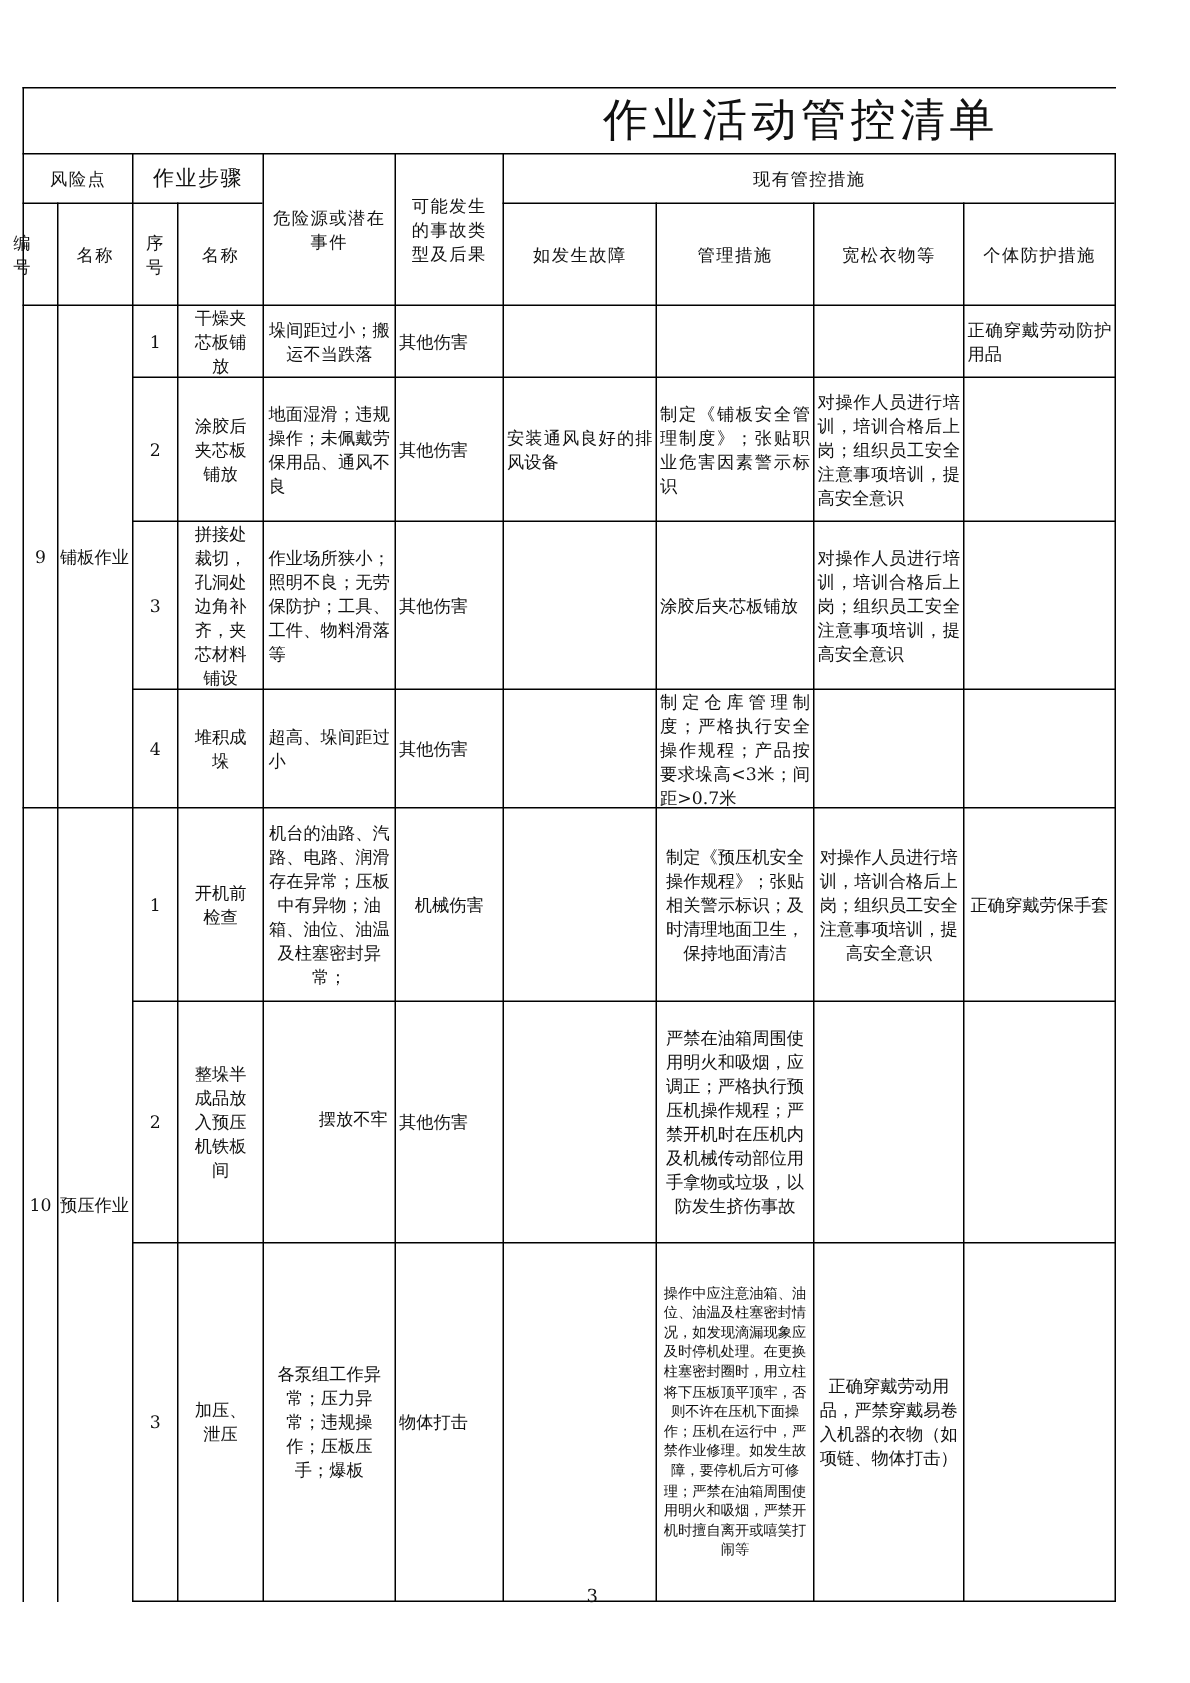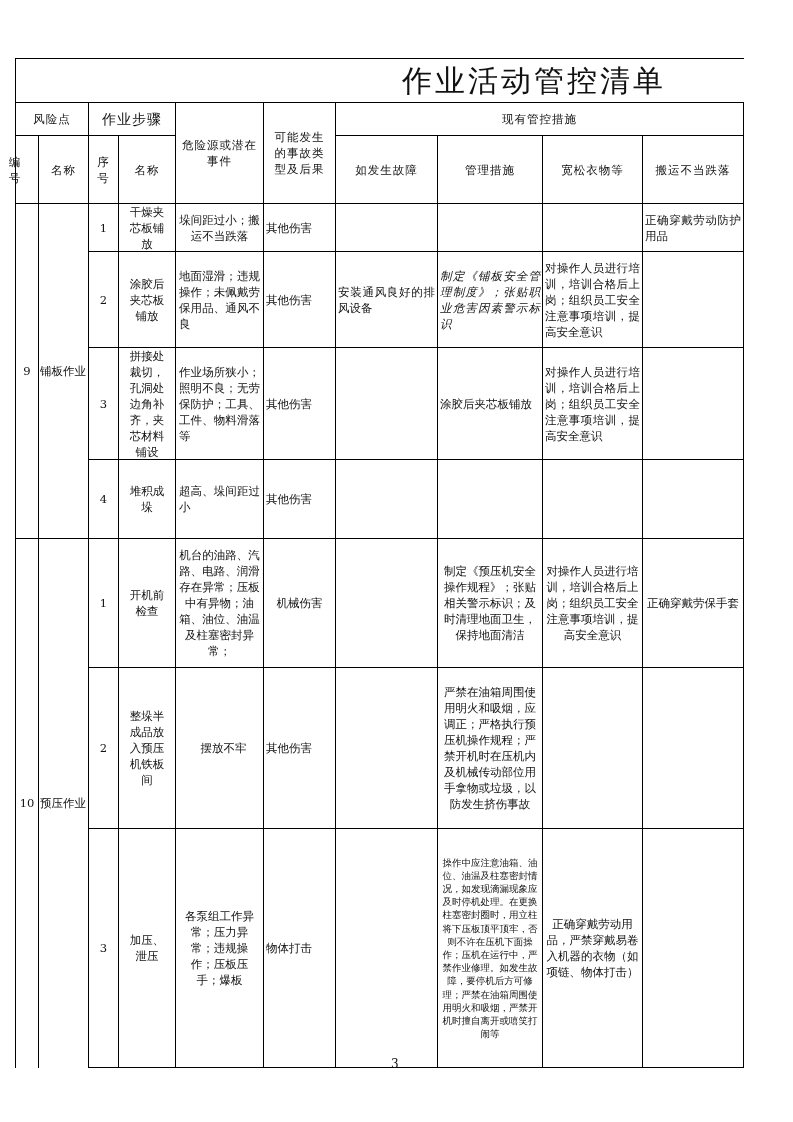--- a/index.html
+++ b/index.html
@@ -62,75 +62,76 @@
   <div class="cell sans hdr" style="left:264px; top:103px; width:71px; height:100px; padding:0 5px;">可能发生的事故类型及后果</div>
   <div class="cell sans hdr" style="left:336px; top:103px; width:407px; height:32px;">现有管控措施</div>
 
   <div class="cell sans hdr" style="left:4px; top:136px; width:22px; height:67px; padding:0 4px;text-align:center;">编号</div>
   <div class="cell sans hdr" style="left:39px; top:136px; width:49px; height:67px;">名称</div>
   <div class="cell sans hdr" style="left:89px; top:136px; width:29px; height:67px; padding:0 7px;">序号</div>
   <div class="cell sans hdr" style="left:119px; top:136px; width:56px; height:67px;">名称</div>
   <div class="cell sans hdr" style="left:336px; top:136px; width:101px; height:67px;">如发生故障</div>
   <div class="cell sans hdr" style="left:438px; top:136px; width:104px; height:67px;">管理措施</div>
   <div class="cell sans hdr" style="left:543px; top:136px; width:99px; height:67px;">宽松衣物等</div>
-  <div class="cell sans hdr" style="left:643px; top:136px; width:100px; height:67px;">搬运不当跌落</div>
+  <div class="cell sans hdr" style="left:643px; top:136px; width:100px; height:67px;">个体防护措施</div>
 
   <div class="cell" style="left:16px; top:204px; width:22px; height:334px;">9</div>
   <div class="cell left" style="left:39px; top:204px; width:49px; height:334px; white-space:nowrap; padding-left:1px;">铺板作业</div>
 
   <div class="cell" style="left:89px; top:204px; width:29px; height:47px;">1</div>
   <div class="cell center" style="left:119px; top:204px; width:56px; height:47px; padding:0 6px;">干燥夹芯板铺放</div>
   <div class="cell center" style="left:176px; top:204px; width:87px; height:47px; padding:0 3px;">垛间距过小；搬运不当跌落</div>
   <div class="cell left" style="left:264px; top:204px; width:71px; height:47px;">其他伤害</div>
   <div class="cell left" style="left:336px; top:204px; width:101px; height:47px;"></div>
   <div class="cell left" style="left:438px; top:204px; width:104px; height:47px;"></div>
   <div class="cell left" style="left:543px; top:204px; width:99px; height:47px;"></div>
   <div class="cell left justify" style="left:643px; top:204px; width:100px; height:47px;">正确穿戴劳动防护用品</div>
 
   <div class="cell" style="left:89px; top:252px; width:29px; height:95px;">2</div>
   <div class="cell center" style="left:119px; top:252px; width:56px; height:95px; padding:0 6px;">涂胶后夹芯板铺放</div>
   <div class="cell left justify" style="left:176px; top:252px; width:87px; height:95px; padding:0 3px;">地面湿滑；违规操作；未佩戴劳保用品、通风不良</div>
   <div class="cell left" style="left:264px; top:252px; width:71px; height:95px;">其他伤害</div>
   <div class="cell left justify" style="left:336px; top:252px; width:101px; height:95px;">安装通风良好的排风设备</div>
-  <div class="cell left justify" style="left:438px; top:252px; width:104px; height:95px;font-style:italic;">制定《铺板安全管理制度》；张贴职业危害因素警示标识</div>
+  <div class="cell left justify" style="left:438px; top:252px; width:104px; height:95px;">制定《铺板安全管理制度》；张贴职业危害因素警示标识</div>
   <div class="cell left justify" style="left:543px; top:252px; width:99px; height:95px;">对操作人员进行培训，培训合格后上岗；组织员工安全注意事项培训，提高安全意识</div>
   <div class="cell left" style="left:643px; top:252px; width:100px; height:95px;"></div>
 
   <div class="cell" style="left:89px; top:348px; width:29px; height:111px;">3</div>
   <div class="cell center" style="left:119px; top:348px; width:56px; height:111px; padding:0 6px;">拼接处裁切，孔洞处边角补齐，夹芯材料铺设</div>
   <div class="cell left justify" style="left:176px; top:348px; width:87px; height:111px; padding:0 3px;">作业场所狭小；照明不良；无劳保防护；工具、工件、物料滑落等</div>
   <div class="cell left" style="left:264px; top:348px; width:71px; height:111px;">其他伤害</div>
   <div class="cell left" style="left:336px; top:348px; width:101px; height:111px;"></div>
   <div class="cell left justify" style="left:438px; top:348px; width:104px; height:111px;">涂胶后夹芯板铺放</div>
   <div class="cell left justify" style="left:543px; top:348px; width:99px; height:111px;">对操作人员进行培训，培训合格后上岗；组织员工安全注意事项培训，提高安全意识</div>
   <div class="cell left" style="left:643px; top:348px; width:100px; height:111px;"></div>
 
   <div class="cell" style="left:89px; top:460px; width:29px; height:78px;">4</div>
   <div class="cell center" style="left:119px; top:460px; width:56px; height:78px; padding:0 6px;">堆积成垛</div>
   <div class="cell left justify" style="left:176px; top:460px; width:87px; height:78px; padding:0 3px;">超高、垛间距过小</div>
   <div class="cell left" style="left:264px; top:460px; width:71px; height:78px;">其他伤害</div>
   <div class="cell left" style="left:336px; top:460px; width:101px; height:78px;"></div>
+  <div class="cell left justify" style="left:438px; top:460px; width:104px; height:78px; align-items:flex-start;">制定仓库管理制度；严格执行安全操作规程；产品按要求垛高&lt;3米；间距&gt;0.7米</div>
   <div class="cell left" style="left:543px; top:460px; width:99px; height:78px;"></div>
   <div class="cell left" style="left:643px; top:460px; width:100px; height:78px;"></div>
 
   <div class="cell" style="left:16px; top:539px; width:22px; height:528px; padding:0;">10</div>
   <div class="cell left" style="left:39px; top:539px; width:49px; height:528px; white-space:nowrap; padding-left:1px;">预压作业</div>
 
   <div class="cell" style="left:89px; top:539px; width:29px; height:128px;">1</div>
   <div class="cell center" style="left:119px; top:539px; width:56px; height:128px; padding:0 6px;">开机前检查</div>
   <div class="cell center" style="left:176px; top:539px; width:87px; height:128px; padding:0 3px;">机台的油路、汽路、电路、润滑存在异常；压板中有异物；油箱、油位、油温及柱塞密封异常；</div>
   <div class="cell center" style="left:264px; top:539px; width:71px; height:128px;">机械伤害</div>
   <div class="cell left" style="left:336px; top:539px; width:101px; height:128px;"></div>
   <div class="cell center" style="left:438px; top:539px; width:104px; height:128px; padding:0 4px;">制定《预压机安全操作规程》；张贴相关警示标识；及时清理地面卫生，保持地面清洁</div>
   <div class="cell center" style="left:543px; top:539px; width:99px; height:128px;">对操作人员进行培训，培训合格后上岗；组织员工安全注意事项培训，提高安全意识</div>
   <div class="cell center" style="left:643px; top:539px; width:100px; height:128px; padding:0 3px;">正确穿戴劳保手套</div>
 
   <div class="cell" style="left:89px; top:668px; width:29px; height:160px;">2</div>
   <div class="cell center" style="left:119px; top:668px; width:56px; height:160px; padding:0 6px;">整垛半成品放入预压机铁板间</div>
-  <div class="cell center" style="left:180px; top:668px; width:87px; height:160px;">摆放不牢</div>
+  <div class="cell center" style="left:192px; top:668px; width:87px; height:160px;font-family:Liberation Mono, monospace;">摆放不牢</div>
   <div class="cell left" style="left:264px; top:668px; width:71px; height:160px;">其他伤害</div>
   <div class="cell left" style="left:336px; top:668px; width:101px; height:160px;"></div>
   <div class="cell center" style="left:438px; top:668px; width:104px; height:160px; padding:0 4px;">严禁在油箱周围使用明火和吸烟，应调正；严格执行预压机操作规程；严禁开机时在压机内及机械传动部位用手拿物或垃圾，以防发生挤伤事故</div>
   <div class="cell left" style="left:543px; top:668px; width:99px; height:160px;"></div>
   <div class="cell left" style="left:643px; top:668px; width:100px; height:160px;"></div>
 
   <div class="cell" style="left:89px; top:829px; width:29px; height:238px;">3</div>
   <div class="cell center" style="left:119px; top:829px; width:56px; height:238px; padding:0 8px;">加压、泄压</div>
   <div class="cell center" style="left:176px; top:829px; width:87px; height:238px; padding:0 4px;">各泵组工作异常；压力异常；违规操作；压板压手；爆板</div>
   <div class="cell left" style="left:264px; top:829px; width:71px; height:238px;">物体打击</div>

